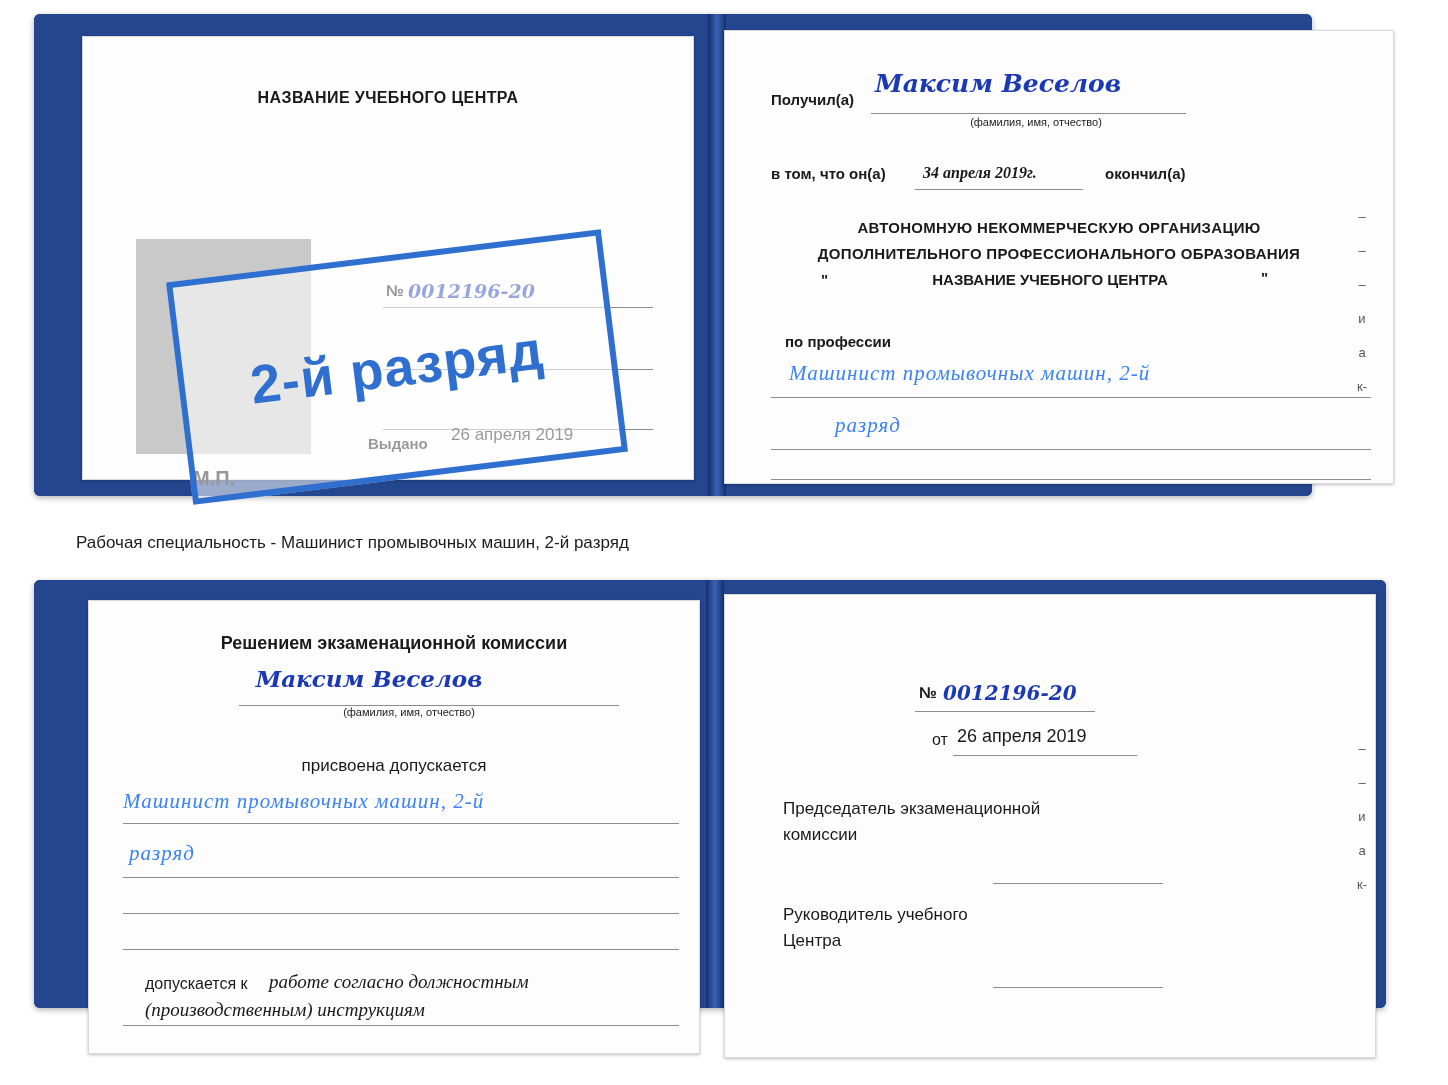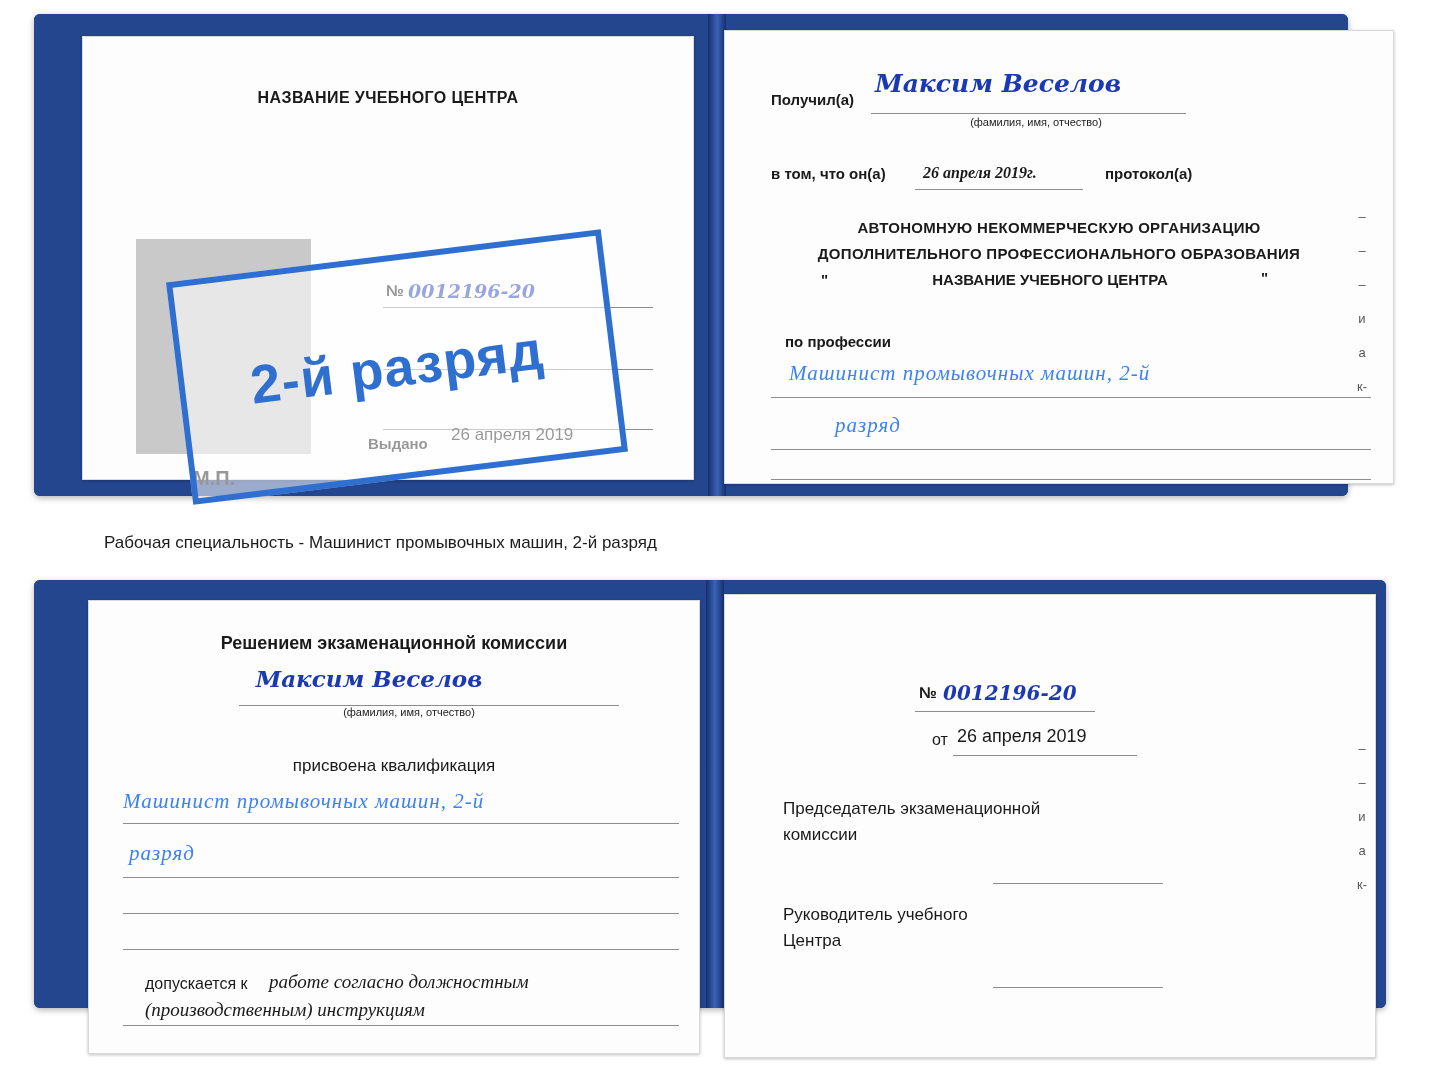--- a/index.html
+++ b/index.html
@@ -16,21 +16,21 @@
     overflow: hidden;
   }
 
   
   .book {
     position: absolute;
     background: #1f3f8f;
     border-radius: 6px;
     box-shadow: 0 2px 6px rgba(0,0,0,0.30);
   }
-  .book.top { left: 34px; top: 14px; width: 1278px; height: 482px; padding-left: 36px; }
+  .book.top { left: 34px; top: 14px; width: 1278px; height: 482px; }
   .book.bottom { left: 34px; top: 580px; width: 1352px; height: 428px; }
 
   .cover-grad {
     position: absolute;
     inset: 0;
     border-radius: 6px;
     background:
       linear-gradient(90deg, #20408f 0%, #2c4f9e 18%, #27488f 48%, #1d3a85 50%, #2a4d9c 52%, #2e54a4 85%, #1c3madera 100%);
     background-color: #23468f;
   }
@@ -153,23 +153,23 @@
       <div class="t bold" style="left:110px; top:430px; font-size:20px;">М.П.</div>
     </div>
 
     <div class="page-sheet right" style="left:690px; top:16px; width:668px; height:452px;">
       <div class="t bold" style="left:46px; top:60px; font-size:15px;">Получил(а)</div>
       <div class="t hand-b" style="left:150px; top:38px; font-size:25px;">Максим Веселов</div>
       <div class="line" style="left:146px; top:82px; width:315px;"></div>
       <div class="t tiny center" style="left:176px; top:85px; width:270px;">(фамилия, имя, отчество)</div>
 
       <div class="t bold" style="left:46px; top:134px; font-size:15px;">в том, что он(а)</div>
-      <div class="t ital bold" style="left:198px; top:133px; font-size:16px;">26 апреля 2019г.</div>
+      <div class="t ital bold" style="left:198px; top:133px; font-size:16px;">34 апреля 2019г.</div>
       <div class="line" style="left:190px; top:158px; width:168px;"></div>
-      <div class="t bold" style="left:380px; top:134px; font-size:15px;">протокол(а)</div>
+      <div class="t bold" style="left:380px; top:134px; font-size:15px;">окончил(а)</div>
 
       <div class="t bold center" style="left:10px; top:214px; width:648px; font-size:15px; letter-spacing:0.3px;">ДОПОЛНИТЕЛЬНОГО ПРОФЕССИОНАЛЬНОГО ОБРАЗОВАНИЯ</div>
       <div class="t bold center" style="left:20px; top:188px; width:628px; font-size:15px; letter-spacing:0.3px;">АВТОНОМНУЮ НЕКОММЕРЧЕСКУЮ ОРГАНИЗАЦИЮ</div>
       <div class="t bold" style="left:96px; top:240px; font-size:15px;">"</div>
       <div class="t bold center" style="left:110px; top:240px; width:430px; font-size:15px;">НАЗВАНИЕ УЧЕБНОГО ЦЕНТРА</div>
       <div class="t bold" style="left:536px; top:238px; font-size:15px;">"</div>
 
       <div class="t bold" style="left:60px; top:302px; font-size:15px;">по профессии</div>
 
       <div class="t hand" style="left:64px; top:330px; font-size:21px;">Машинист промывочных машин, 2-й</div>
@@ -187,34 +187,34 @@
       <div>и</div>
       <div>а</div>
       <div>к-</div>
     </div>
   </div>
 
   <div class="watermark" style="left:178px; top:255px; width:426px; height:212px;">
     <span>2-й разряд</span>
   </div>
 
-  <div class="caption" style="left:76px; top:533px;margin-left:28px;">Рабочая специальность - Машинист промывочных машин, 2-й разряд</div>
+  <div class="caption" style="left:76px; top:533px;">Рабочая специальность - Машинист промывочных машин, 2-й разряд</div>
 
   <div class="book bottom">
     <div class="cover-grad"></div>
     <div class="spine" style="left:672px;"></div>
 
     <div class="page-sheet left" style="left:54px; top:20px; width:610px; height:452px;">
       <div class="t bold center" style="left:0; top:32px; width:610px; font-size:18px;">Решением экзаменационной комиссии</div>
 
       <div class="t hand-b center" style="left:0; top:64px; width:560px; font-size:23px;">Максим Веселов</div>
       <div class="line" style="left:150px; top:104px; width:380px;"></div>
       <div class="t tiny center" style="left:170px; top:105px; width:300px;">(фамилия, имя, отчество)</div>
 
-      <div class="t center" style="left:0; top:155px; width:610px; font-size:17px;">присвоена квалификация</div>
+      <div class="t center" style="left:0; top:155px; width:610px; font-size:17px;">присвоена допускается</div>
 
       <div class="t hand" style="left:34px; top:188px; font-size:21px;">Машинист промывочных машин, 2-й</div>
       <div class="line" style="left:34px; top:222px; width:556px;"></div>
 
       <div class="t hand" style="left:40px; top:240px; font-size:21px;">разряд</div>
       <div class="line" style="left:34px; top:276px; width:556px;"></div>
       <div class="line" style="left:34px; top:312px; width:556px;"></div>
       <div class="line" style="left:34px; top:348px; width:556px;"></div>
 
       <div class="t" style="left:56px; top:374px; font-size:16px;">допускается к</div>

